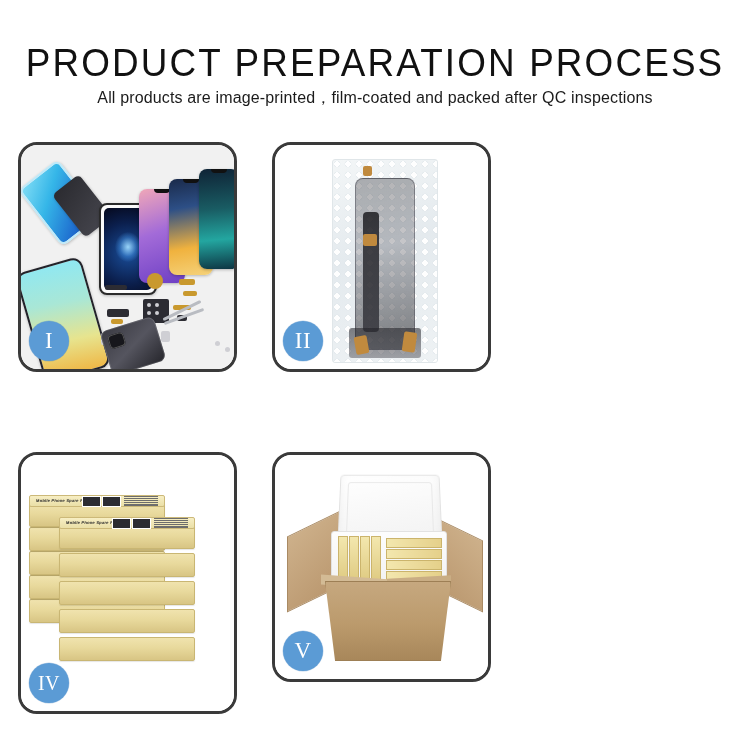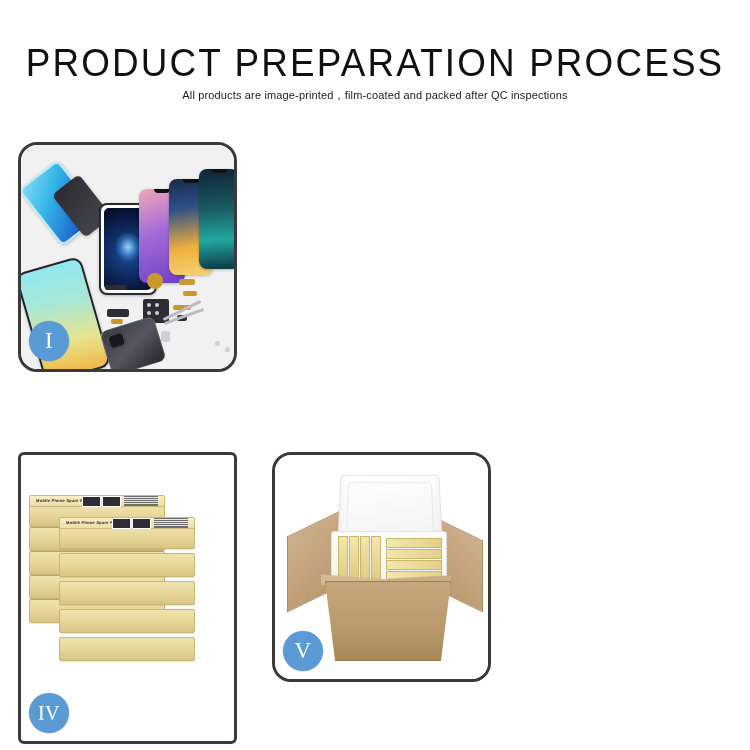--- a/index.html
+++ b/index.html
@@ -20,21 +20,21 @@
     font-weight:500;
     letter-spacing:2.2px;
     color:#111;
     line-height:1;
     transform:scaleX(0.97);
     position:absolute;left:0;top:44px;width:750px;
     white-space:nowrap;
   }
   .subtitle{
     position:absolute;left:0;top:88px;width:750px;
-    font-size:11px;
+    font-size:16px;
     font-weight:400;
     color:#1b1b1b;
     letter-spacing:0.15px;
     line-height:1.3;
     white-space:nowrap;
   }
 
   
   .grid{position:absolute;left:0;top:0;width:750px;height:750px;}
   .panel{
@@ -47,21 +47,21 @@
   }
   .panel-inner{
     position:absolute;inset:0;
     border-radius:16px;
     overflow:hidden;
   }
   
   .p1{left:18px; top:142px; width:219px; height:230px;}
   .p2{left:272px;top:142px; width:219px; height:230px;}
   .p3{left:517px;top:142px; width:219px; height:230px;}
-  .p4{left:18px; top:452px; width:219px; height:292px;border-radius:6px;}
+  .p4{left:18px; top:452px; width:219px; height:262px;}
   .p5{left:272px;top:452px; width:219px; height:230px;}
   .p6{left:517px;top:452px; width:219px; height:230px;}
 
   
   .badge{
     position:absolute;
     left:8px;bottom:8px;
     width:40px;height:40px;
     border-radius:50%;
     background:#5b9bd5;
@@ -307,20 +307,36 @@
           </div>
           <div class="tweez">
             <i style="left:0;top:6px;width:42px;height:3px;transform:rotate(-26deg);"></i>
             <i style="left:2px;top:12px;width:42px;height:3px;transform:rotate(-20deg);"></i>
           </div>
         </div>
       </div>
       <div class="badge">I</div>
     </div>
 
+    <div class="panel p2">
+      <div class="panel-inner">
+        <div class="scene2">
+          <div class="bagwrap">
+            <div class="innerpart"></div>
+            <div class="flex"></div>
+            <div class="baseblk"></div>
+            <div class="conn ctop"></div>
+            <div class="conn cm"></div>
+            <div class="conn cl"></div>
+            <div class="conn cr"></div>
+          </div>
+        </div>
+      </div>
+      <div class="badge">II</div>
+    </div>
 
 
     <div class="panel p4">
       <div class="panel-inner">
         <div class="scene4">
           <div class="stack">
 
             <div class="bx s5"></div>
             <div class="bx s4"></div>
             <div class="bx s3"></div>

